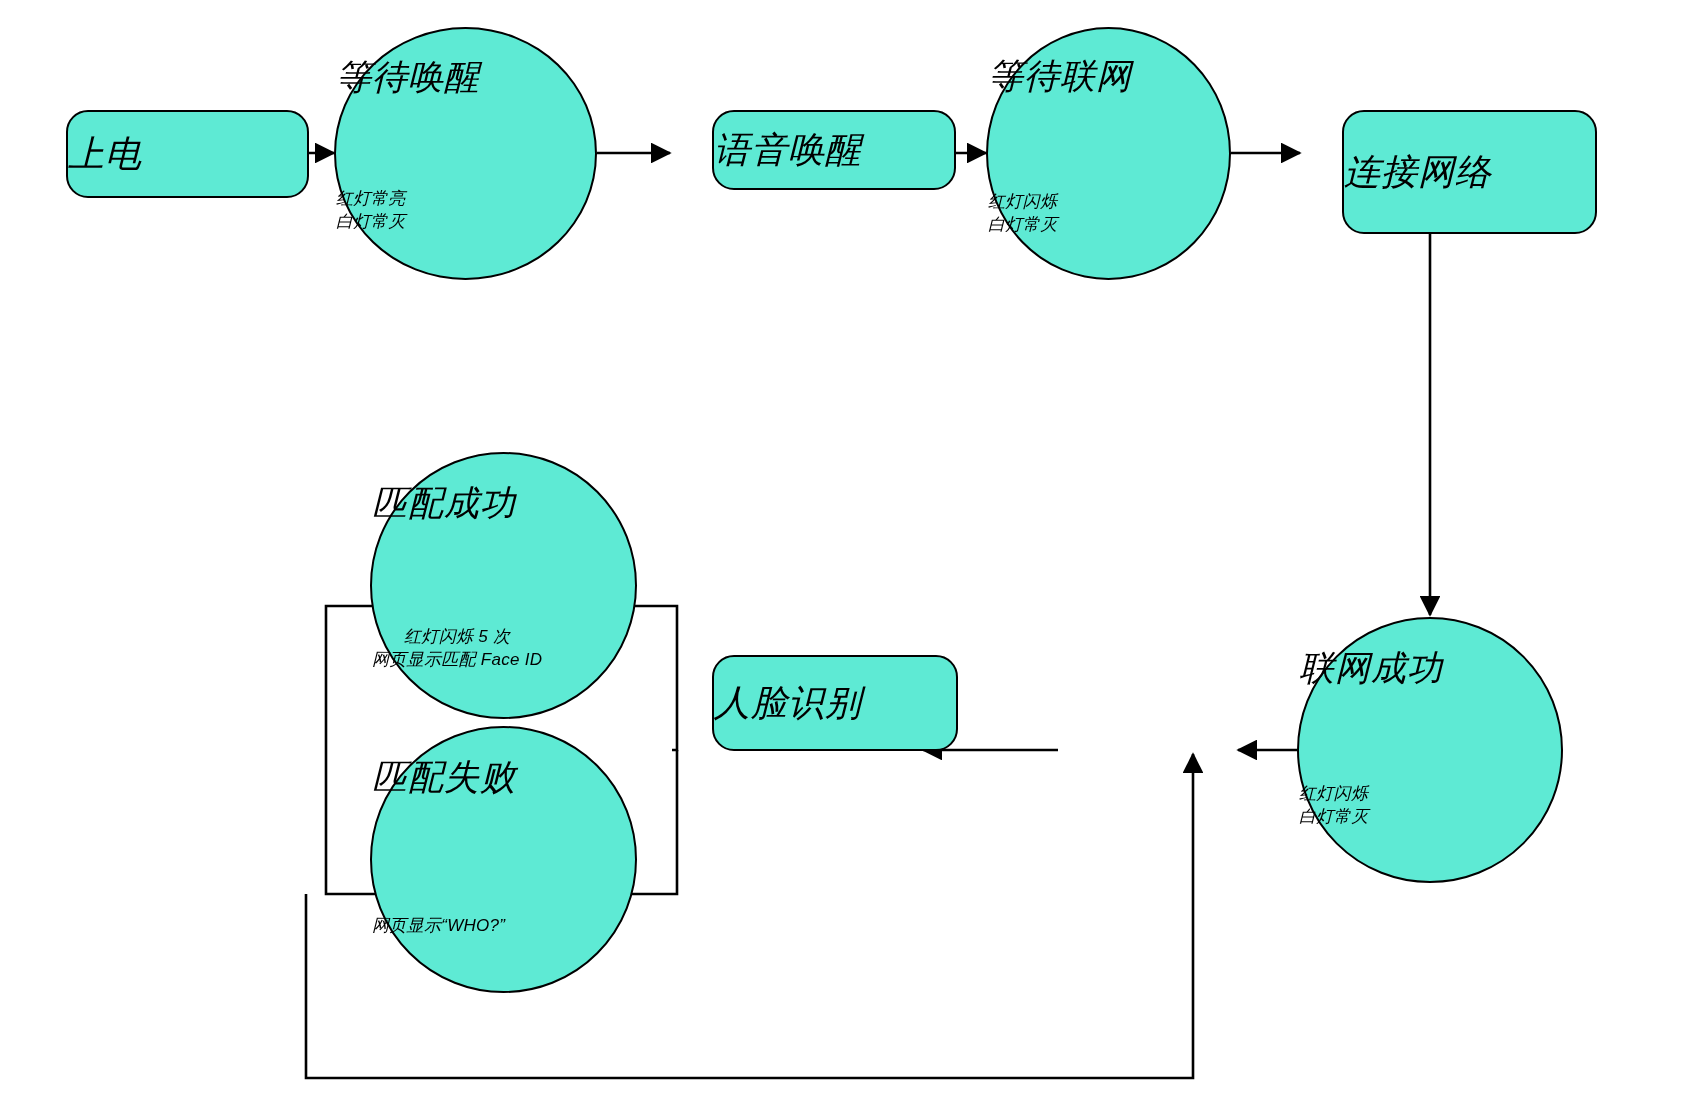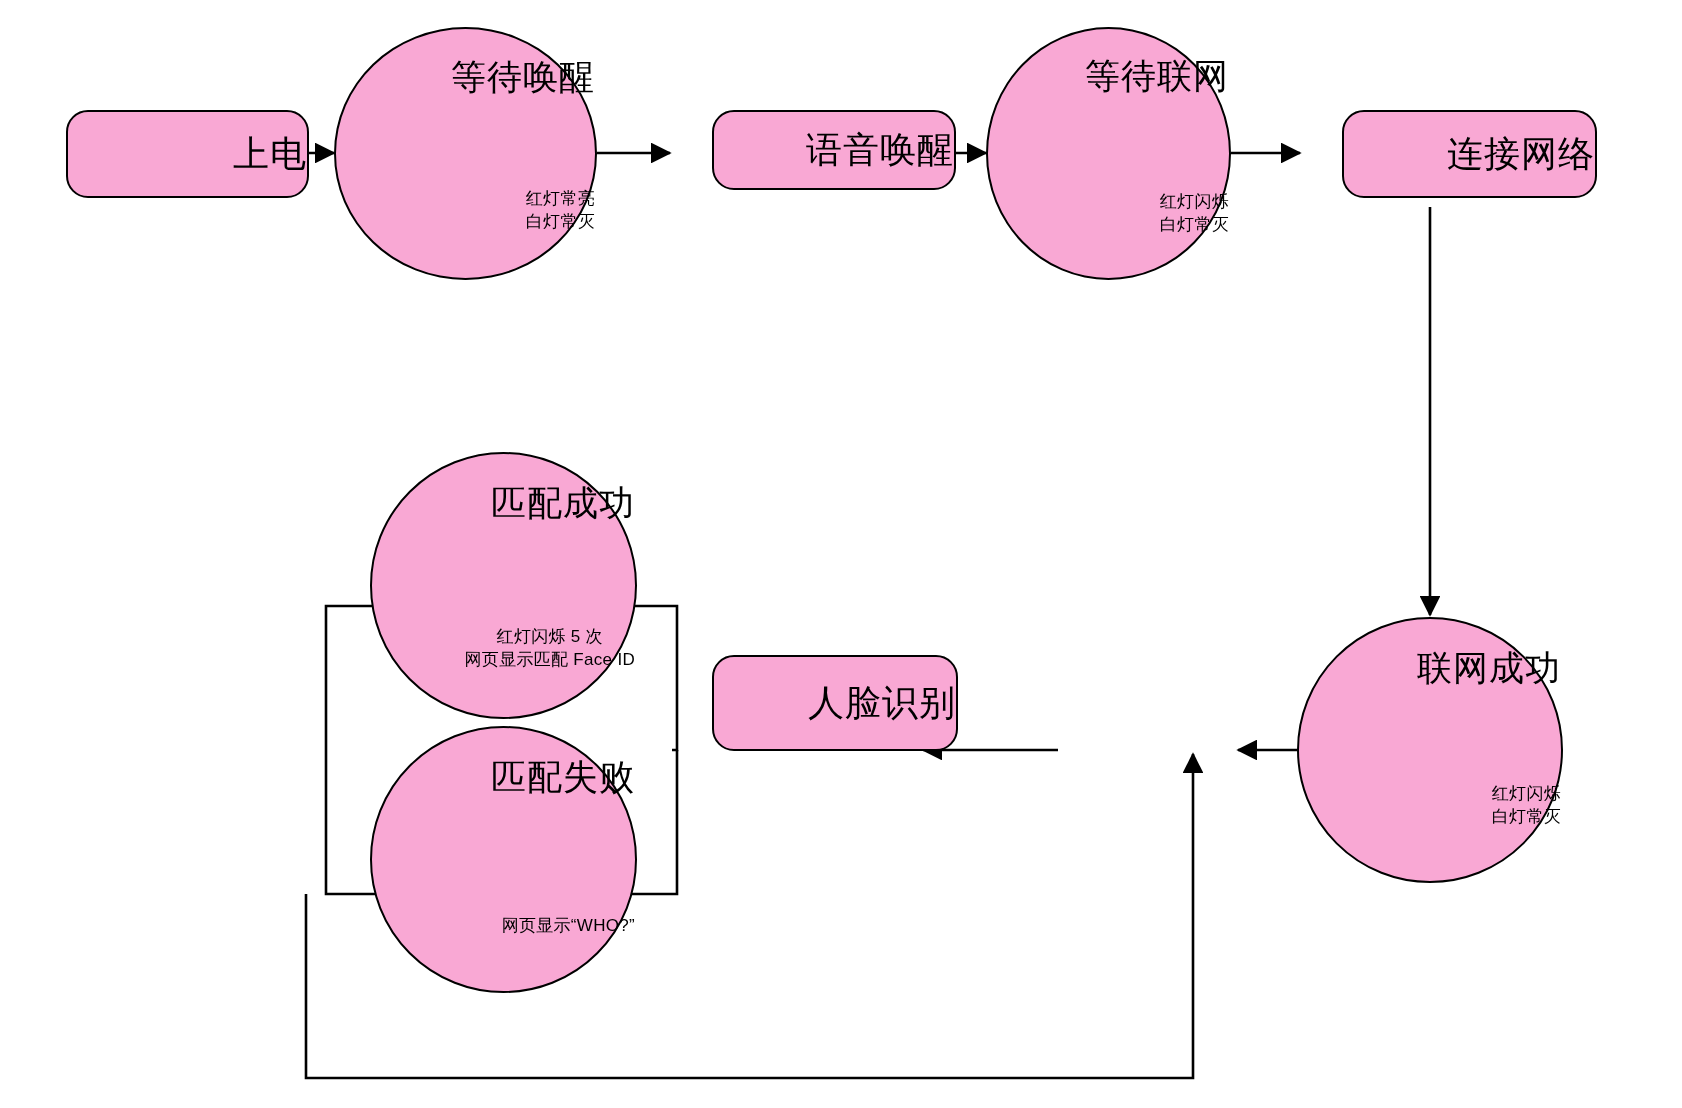--- a/index.html
+++ b/index.html
@@ -21,26 +21,27 @@
     position: absolute;
     left: 0;
     top: 0;
     width: 1682px;
     height: 1108px;
     pointer-events: none;
   }
   .node {
     position: absolute;
     box-sizing: border-box;
-    background: #f9a8d4;
+    background: #5eead4;
     border: 2.2px solid #000000;
     display: flex;
     flex-direction: column;
-    align-items: flex-end;
+    align-items: flex-start;
     color: #000000;
+    font-style: italic;
   }
   .node.box {
     border-radius: 22px;
     justify-content: center;
     margin-left: 40px;
   }
   .node.circle {
     border-radius: 50%;
     justify-content: flex-start;
   }
@@ -113,21 +114,21 @@
   <div class="node box" style="left:672px; top:110px; width:244px; height:80px;">
     <div class="node-title">语音唤醒</div>
   </div>
 
   <div class="node circle" style="left:986px; top:27px; width:245px; height:253px;">
     <div class="node-title">等待联网</div>
     <div class="node-sub">红灯闪烁
 白灯常灭</div>
   </div>
 
-  <div class="node box" style="left:1302px; top:110px; width:255px; height:88px;">
+  <div class="node box" style="left:1302px; top:110px; width:255px; height:124px;">
     <div class="node-title">连接网络</div>
   </div>
 
   <div class="node circle circle-sm" style="left:1297px; top:617px; width:266px; height:266px;">
     <div class="node-title">联网成功</div>
     <div class="node-sub">红灯闪烁
 白灯常灭</div>
   </div>
 
 

